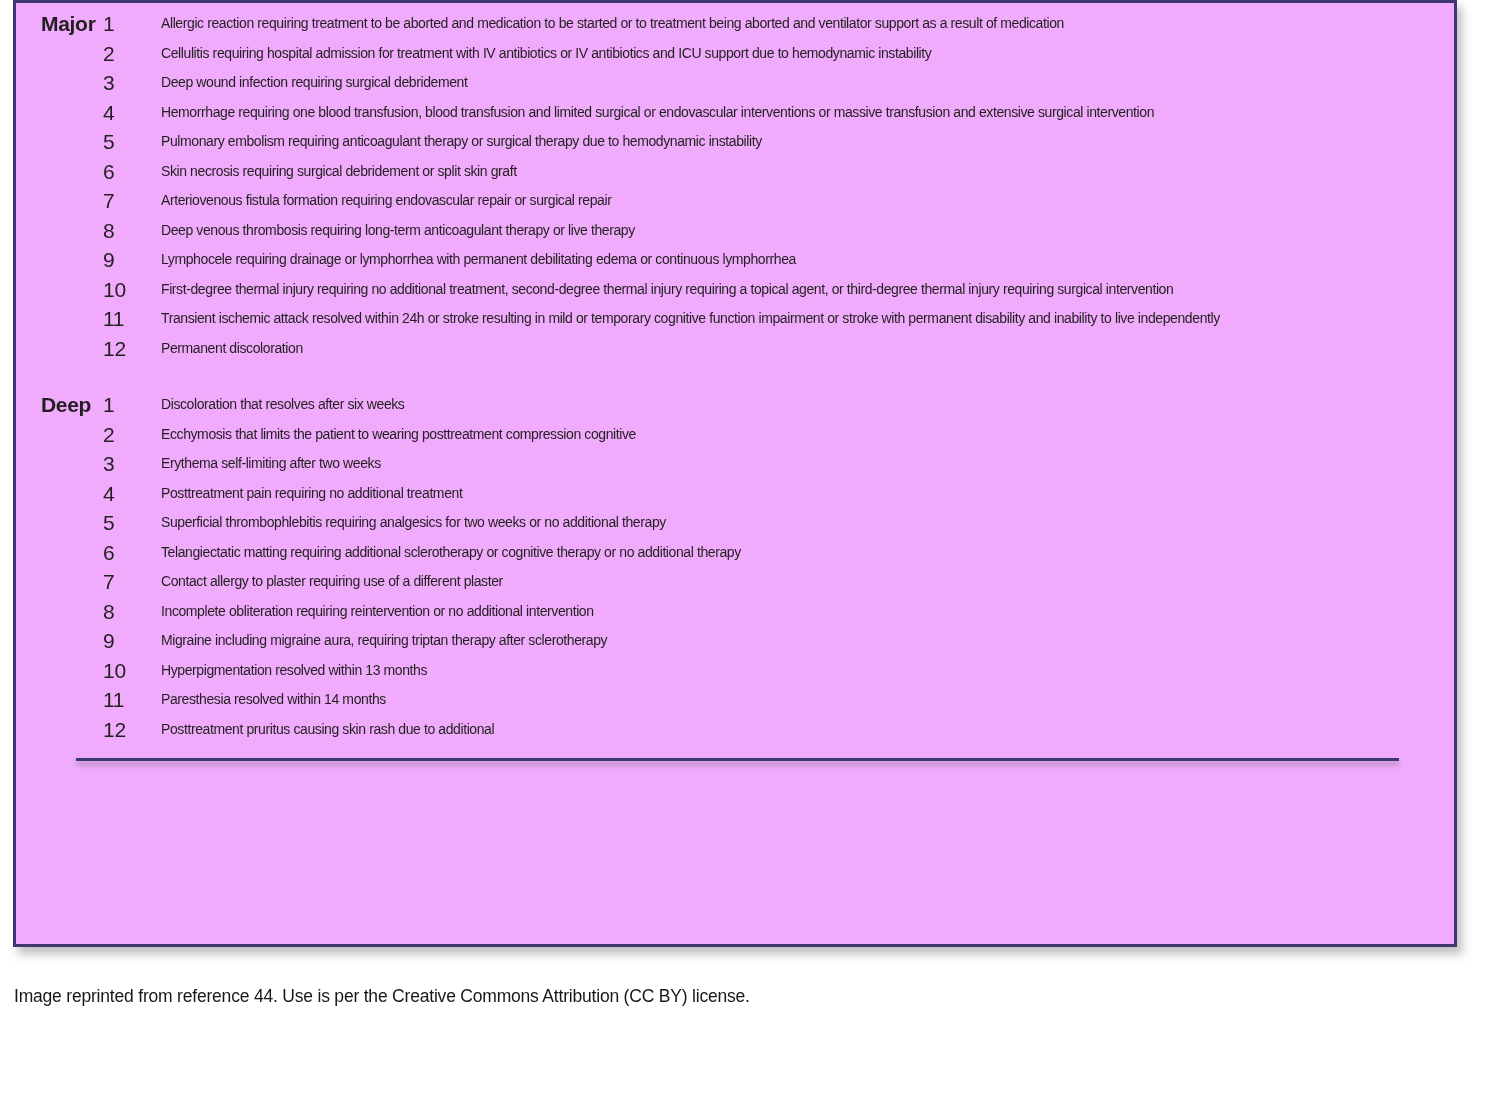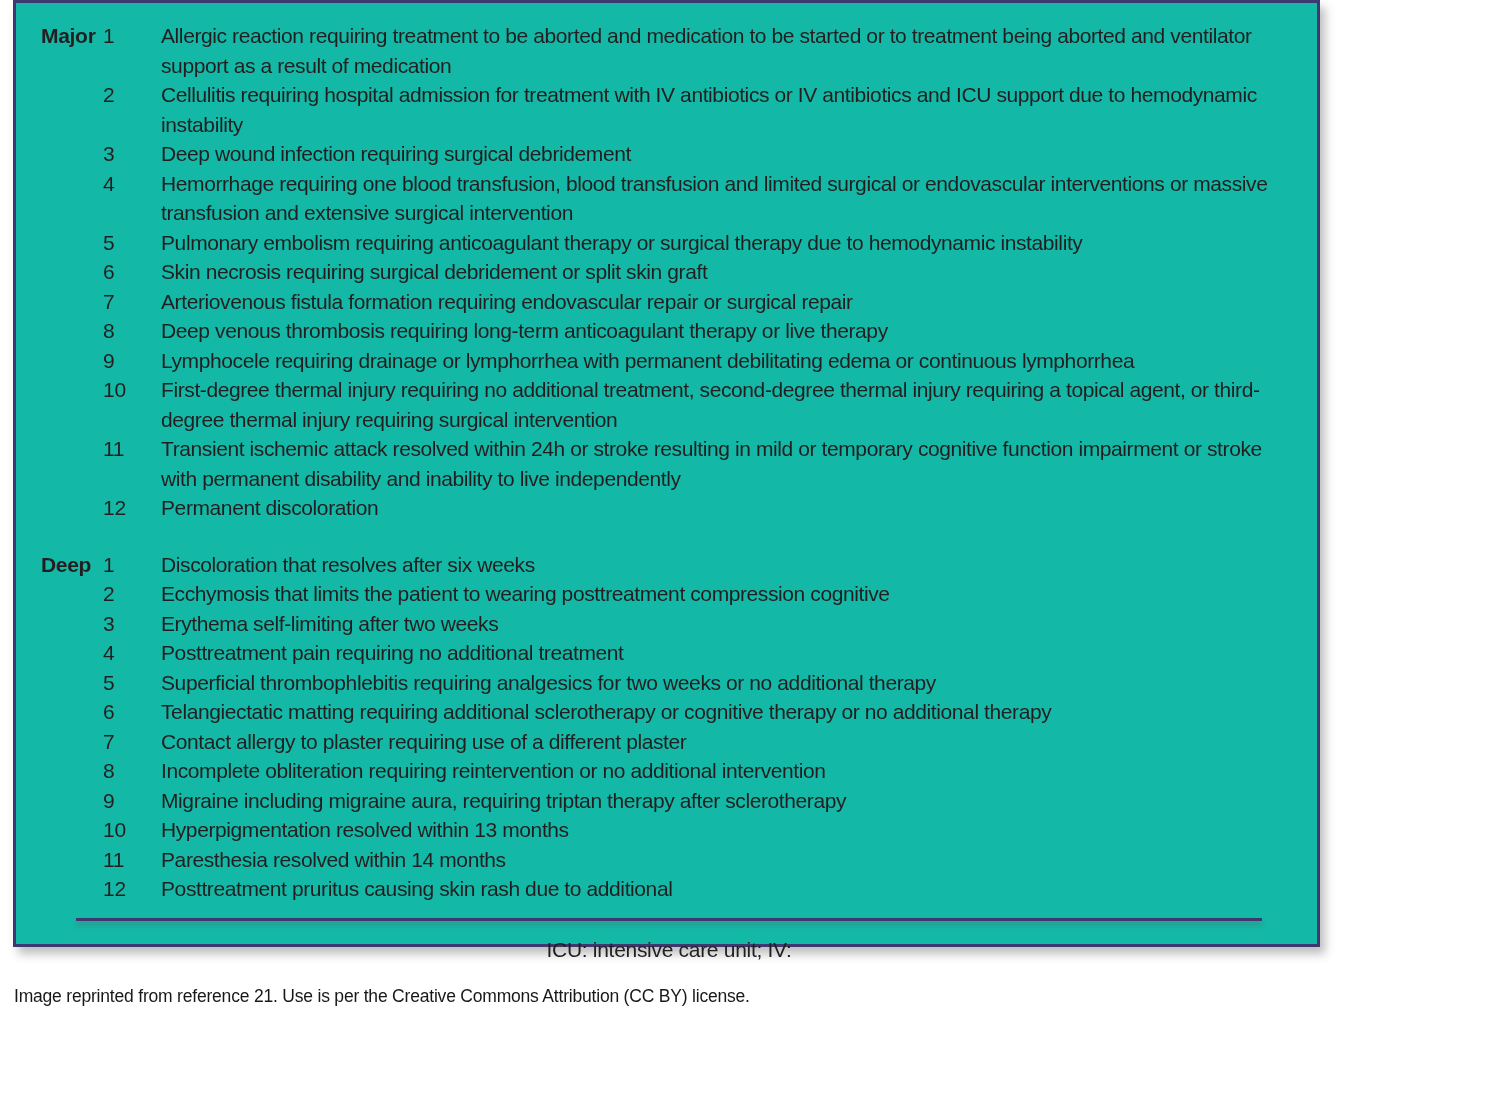--- a/index.html
+++ b/index.html
@@ -19,25 +19,25 @@
     margin:0;
     padding:12px 1px 10px 1px;
     font-size:25px;
     font-weight:700;
     letter-spacing:-0.3px;
     color:#1a1718;
   }
   .fig-title sup{font-size:15px;line-height:0;}
   .table-box{
     border:3px solid var(--border-color);
-    background:#14b8a6;
-    width:1307px;
+    background:#f0abfc;
+    width:1444px;
     height:947px;
     box-shadow:5px 7px 9px rgba(110,110,110,0.45);
-    padding:18px 20px 0 25px;
+    padding:6px 20px 0 25px;
     position:relative;
   }
   .section{display:block;}
   .section + .section{margin-top:27px;}
   .row{
     display:grid;
     grid-template-columns:62px 58px 1fr;
     align-items:start;
   }
   .sec-label{
@@ -45,21 +45,21 @@
     font-size:21px;
     line-height:29.5px;
     letter-spacing:-0.3px;
   }
   .item-num{
     font-size:21px;
     line-height:29.5px;
     letter-spacing:-0.3px;
   }
   .item-text{
-    font-size:21px;
+    font-size:14px;
     line-height:29.5px;
     letter-spacing:-0.4px;
     padding-right:4px;
   }
   .rule{
     border:none;
     height:3px;
     background:var(--border-color);
     margin:14px 35px 0 35px;
     box-shadow:0 4px 5px rgba(90,90,90,0.45);
@@ -205,18 +205,17 @@
             <div class="item-text">Paresthesia resolved within 14 months</div>
           </div>
           <div class="row">
             <div class="sec-label"></div>
             <div class="item-num">12</div>
             <div class="item-text">Posttreatment pruritus causing skin rash due to additional</div>
           </div>
         </div>
       </div>
     <hr class="rule">
-    <div class="footnote">ICU: intensive care unit; IV:</div>
   </div>
 
-  <p class="caption">Image reprinted from reference 21. Use is per the Creative Commons Attribution (CC BY) license.</p>
+  <p class="caption">Image reprinted from reference 44. Use is per the Creative Commons Attribution (CC BY) license.</p>
 
 </div>
 
 </body></html>

